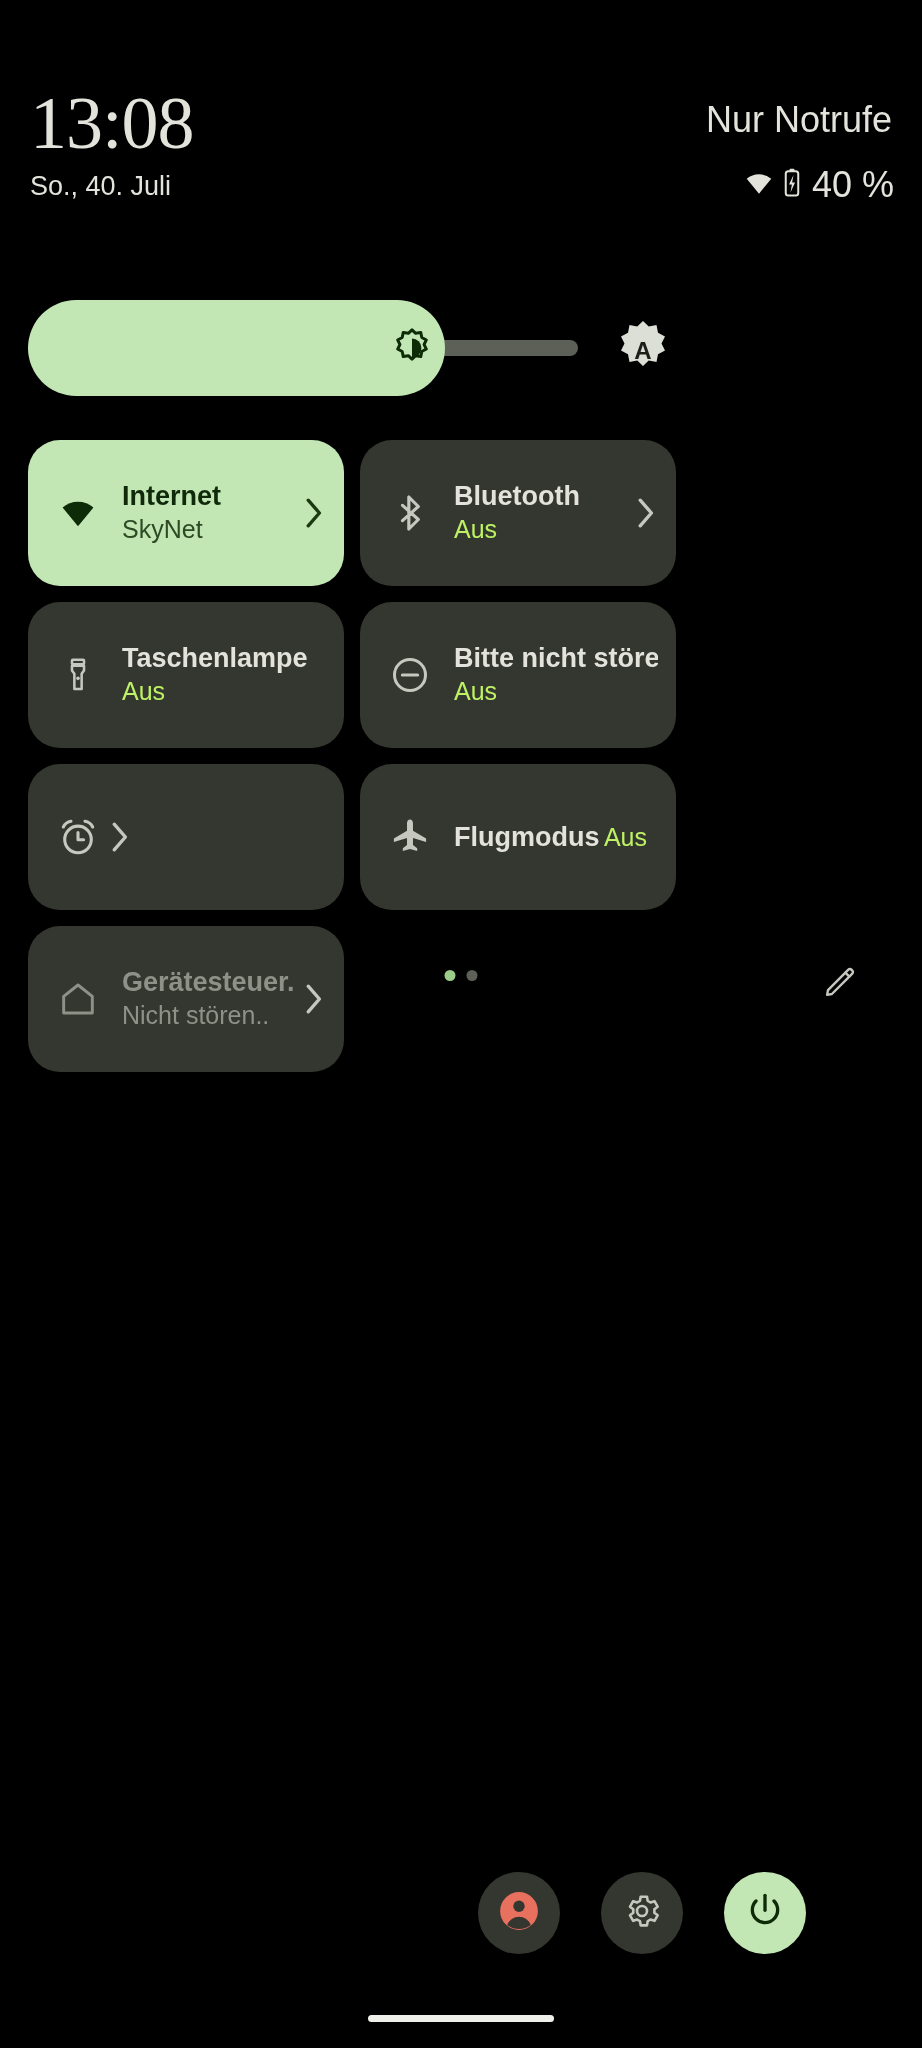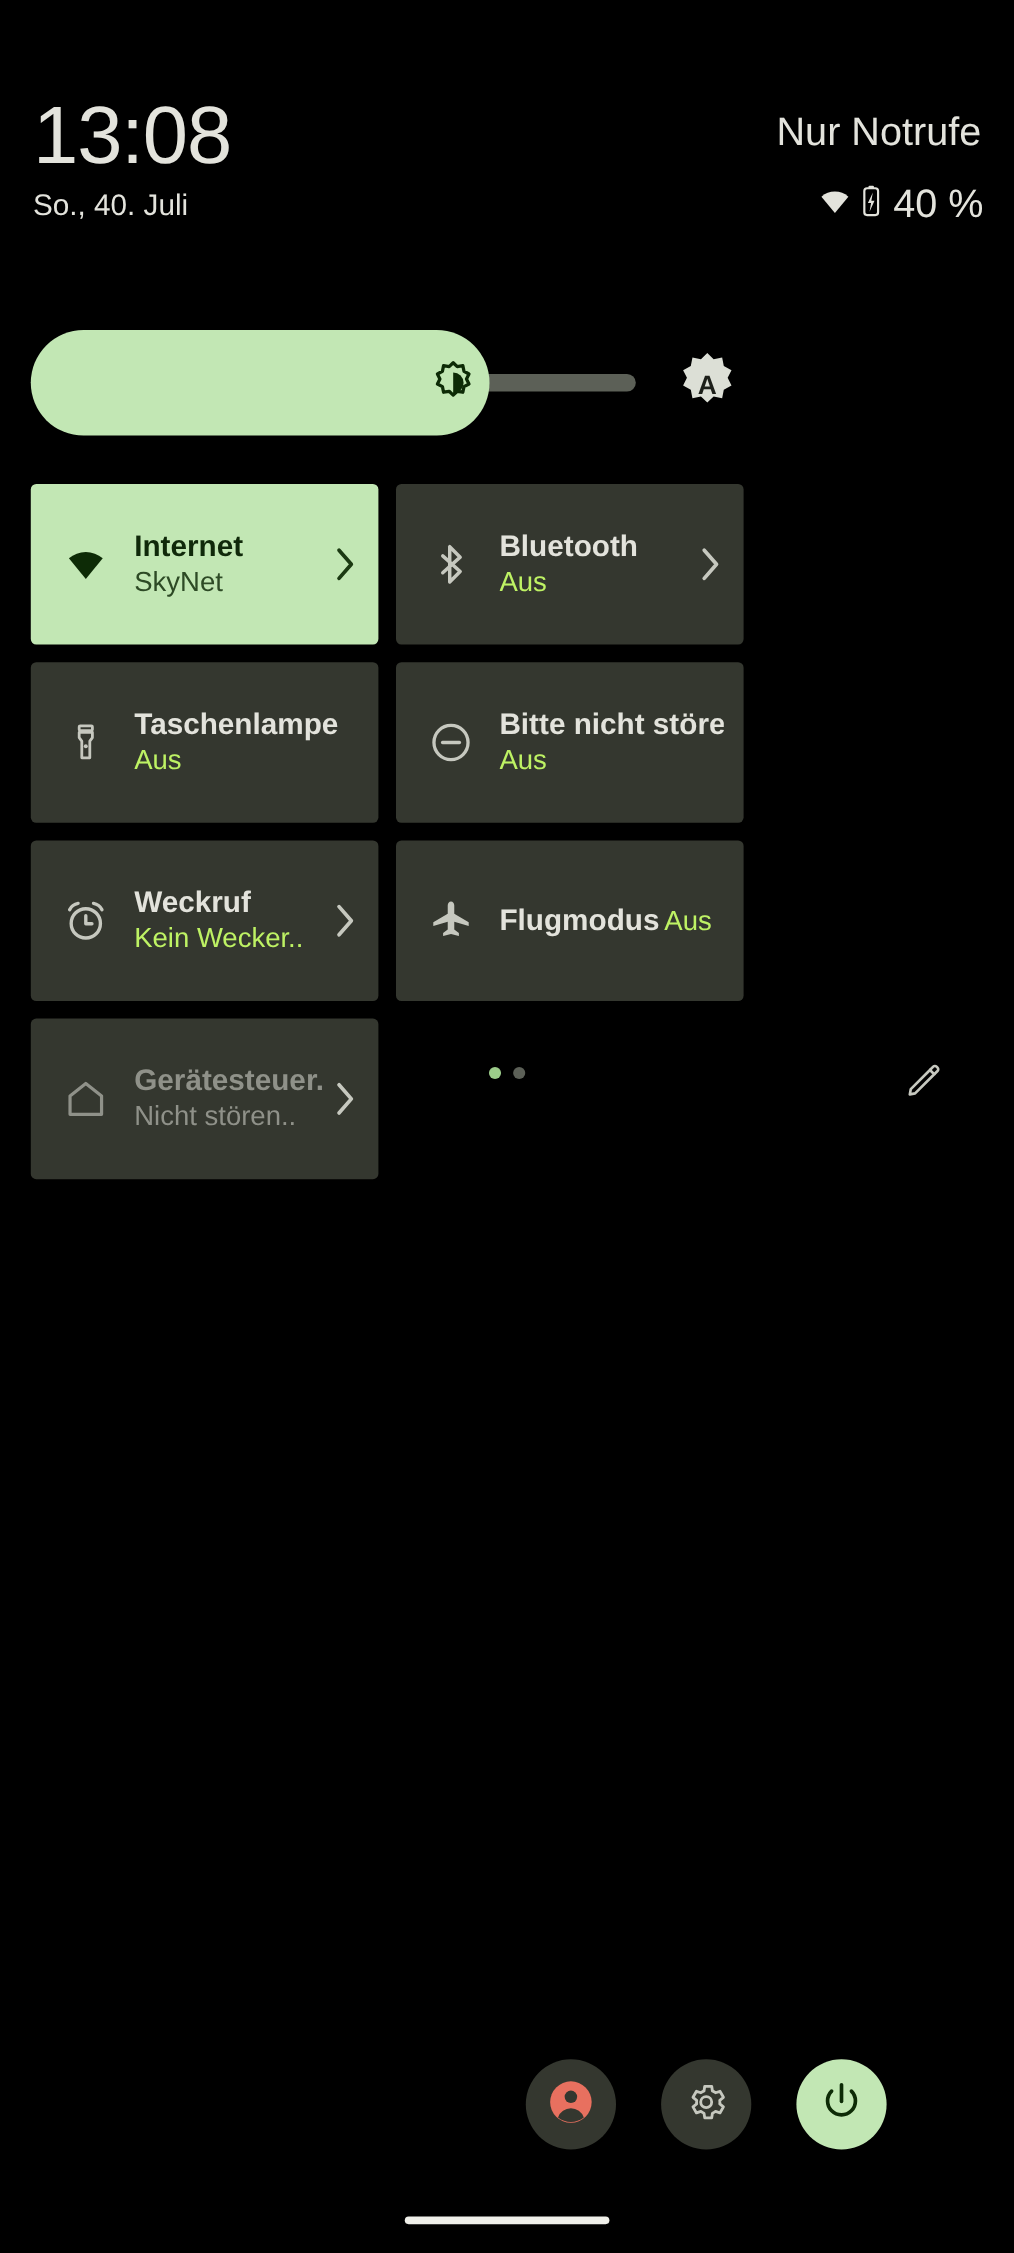--- a/index.html
+++ b/index.html
@@ -25,20 +25,21 @@
     height: 220px;
   }
   .clock {
     position: absolute;
     left: 30px; top: 82px;
     font-size: 74px;
     line-height: 82px;
     font-weight: 400;
     color: #e3e3dc;
     letter-spacing: -1px;
+    font-family: Liberation Serif, serif;
   }
   .carrier {
     position: absolute;
     right: 30px; top: 104px;
     font-size: 36px;
     line-height: 32px;
     color: #e3e3dc;
   }
   .datebar {
     position: absolute;
@@ -112,21 +113,21 @@
   }
   .tile-row {
     display: flex;
     gap: 16px;
     margin-bottom: 16px;
   }
   .tile {
     position: relative;
     width: 316px;
     height: 146px;
-    border-radius: 5px;
+    border-radius: 32px;
     background: #34372f;
     display: flex;
     align-items: center;
     padding-left: 28px;
     padding-right: 18px;
   }
   .tile.active {
     background: #c2e7b4;
   }
   .tile-icon {
@@ -349,24 +350,20 @@
     <div class="tile-row">
       <div class="tile">
         <span class="tile-icon">
           <svg width="42" height="42" viewBox="0 0 24 24">
             <circle cx="12" cy="13.4" r="7.6" fill="none" stroke="#c6c8bf" stroke-width="1.75"></circle>
             <path d="M12 9.4 v4.2 h3.2" fill="none" stroke="#c6c8bf" stroke-width="1.75" stroke-linecap="round" stroke-linejoin="round"></path>
             <path d="M3.6 6.3 A6 6 0 0 1 8.0 3.0" fill="none" stroke="#c6c8bf" stroke-width="1.75" stroke-linecap="round"></path>
             <path d="M20.4 6.3 A6 6 0 0 0 16.0 3.0" fill="none" stroke="#c6c8bf" stroke-width="1.75" stroke-linecap="round"></path>
           </svg>
         </span>
-        <span class="tile-text">
-          <span class="tile-label">Weckruf</span>
-          <span class="tile-sub">Kein Wecker..</span>
-        </span>
         <span class="tile-chevron">
           <svg width="20" height="32" viewBox="0 0 12 20">
             <path d="M3 2 L10 10 L3 18" fill="none" stroke="#c6c8bf" stroke-width="2.1" stroke-linecap="round" stroke-linejoin="round"></path>
           </svg>
         </span>
       </div>
 
       <div class="tile">
         <span class="tile-icon">
           <svg width="42" height="42" viewBox="0 0 24 24">

